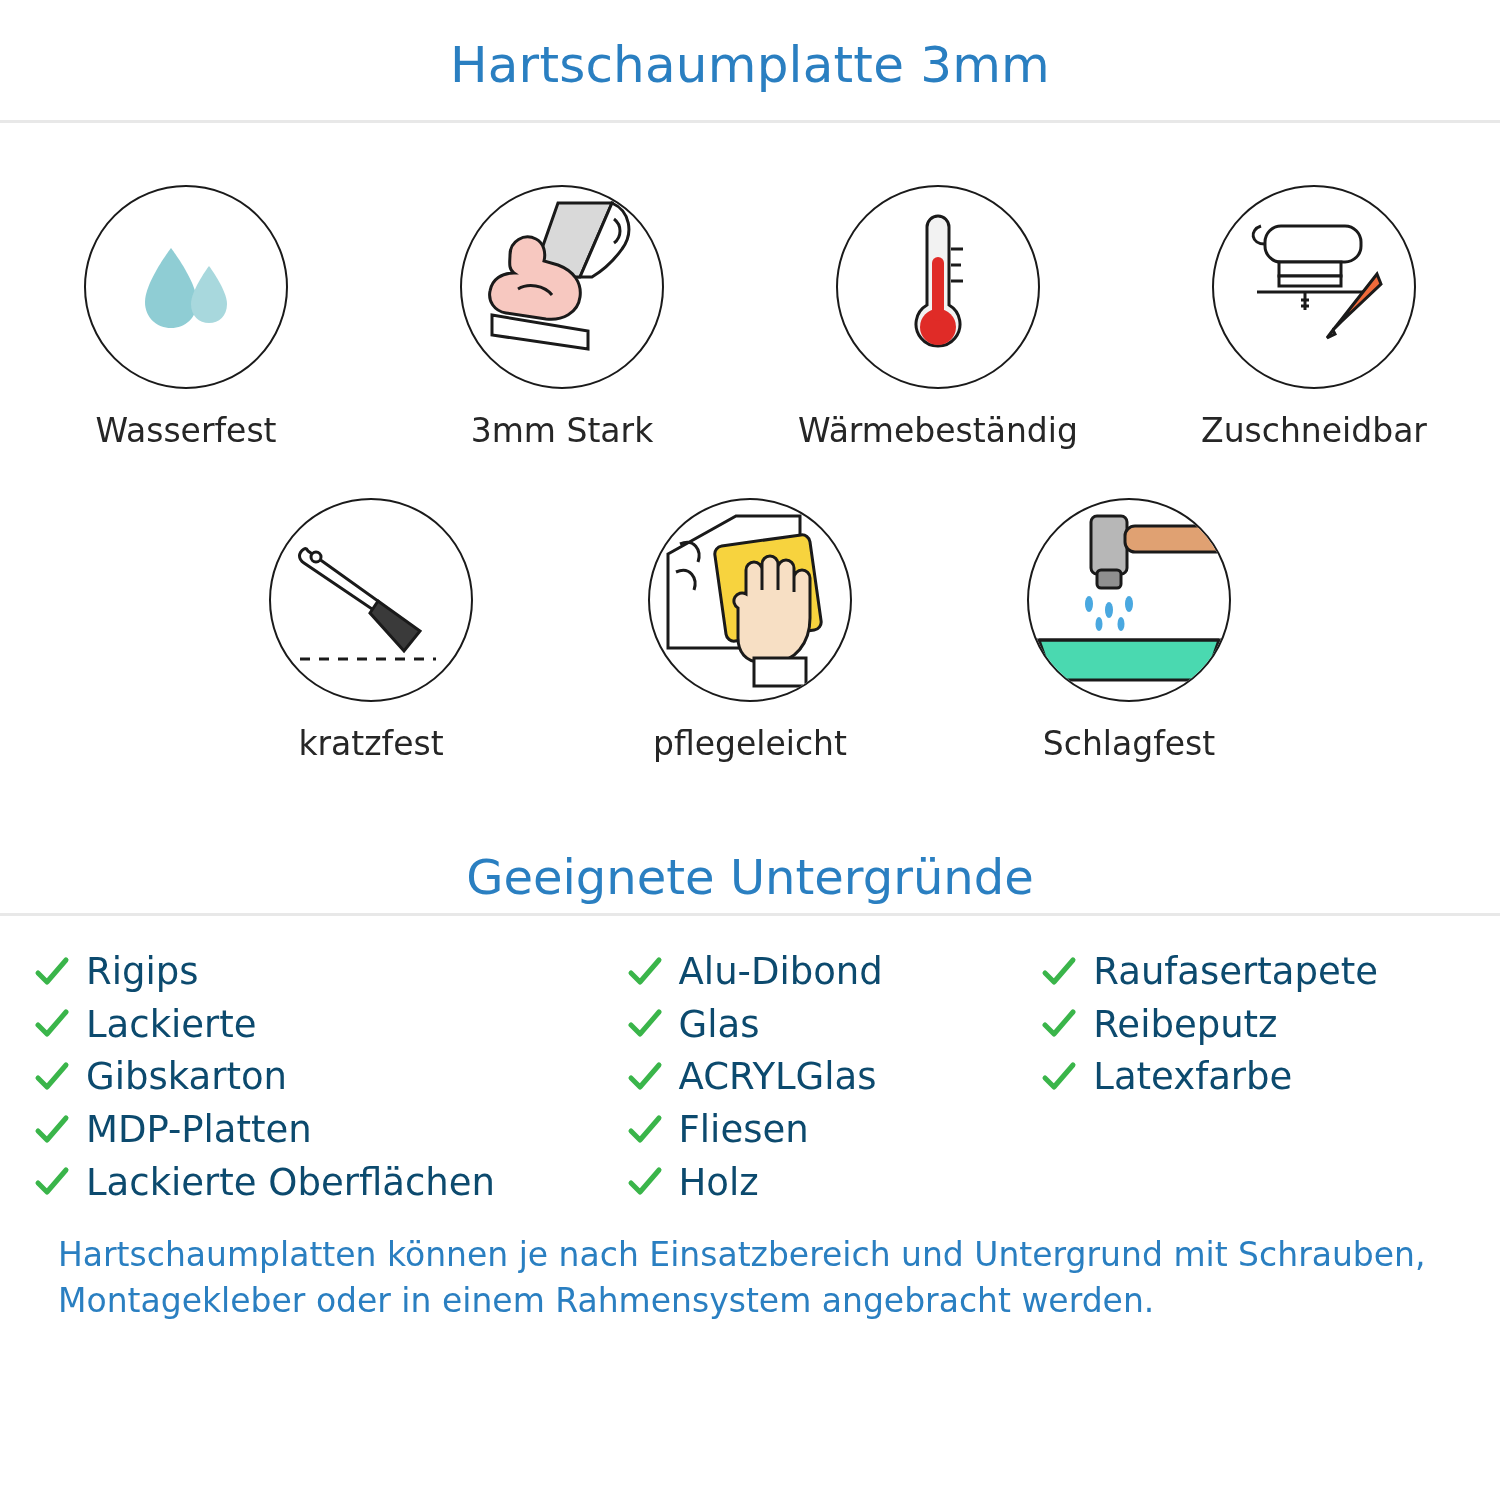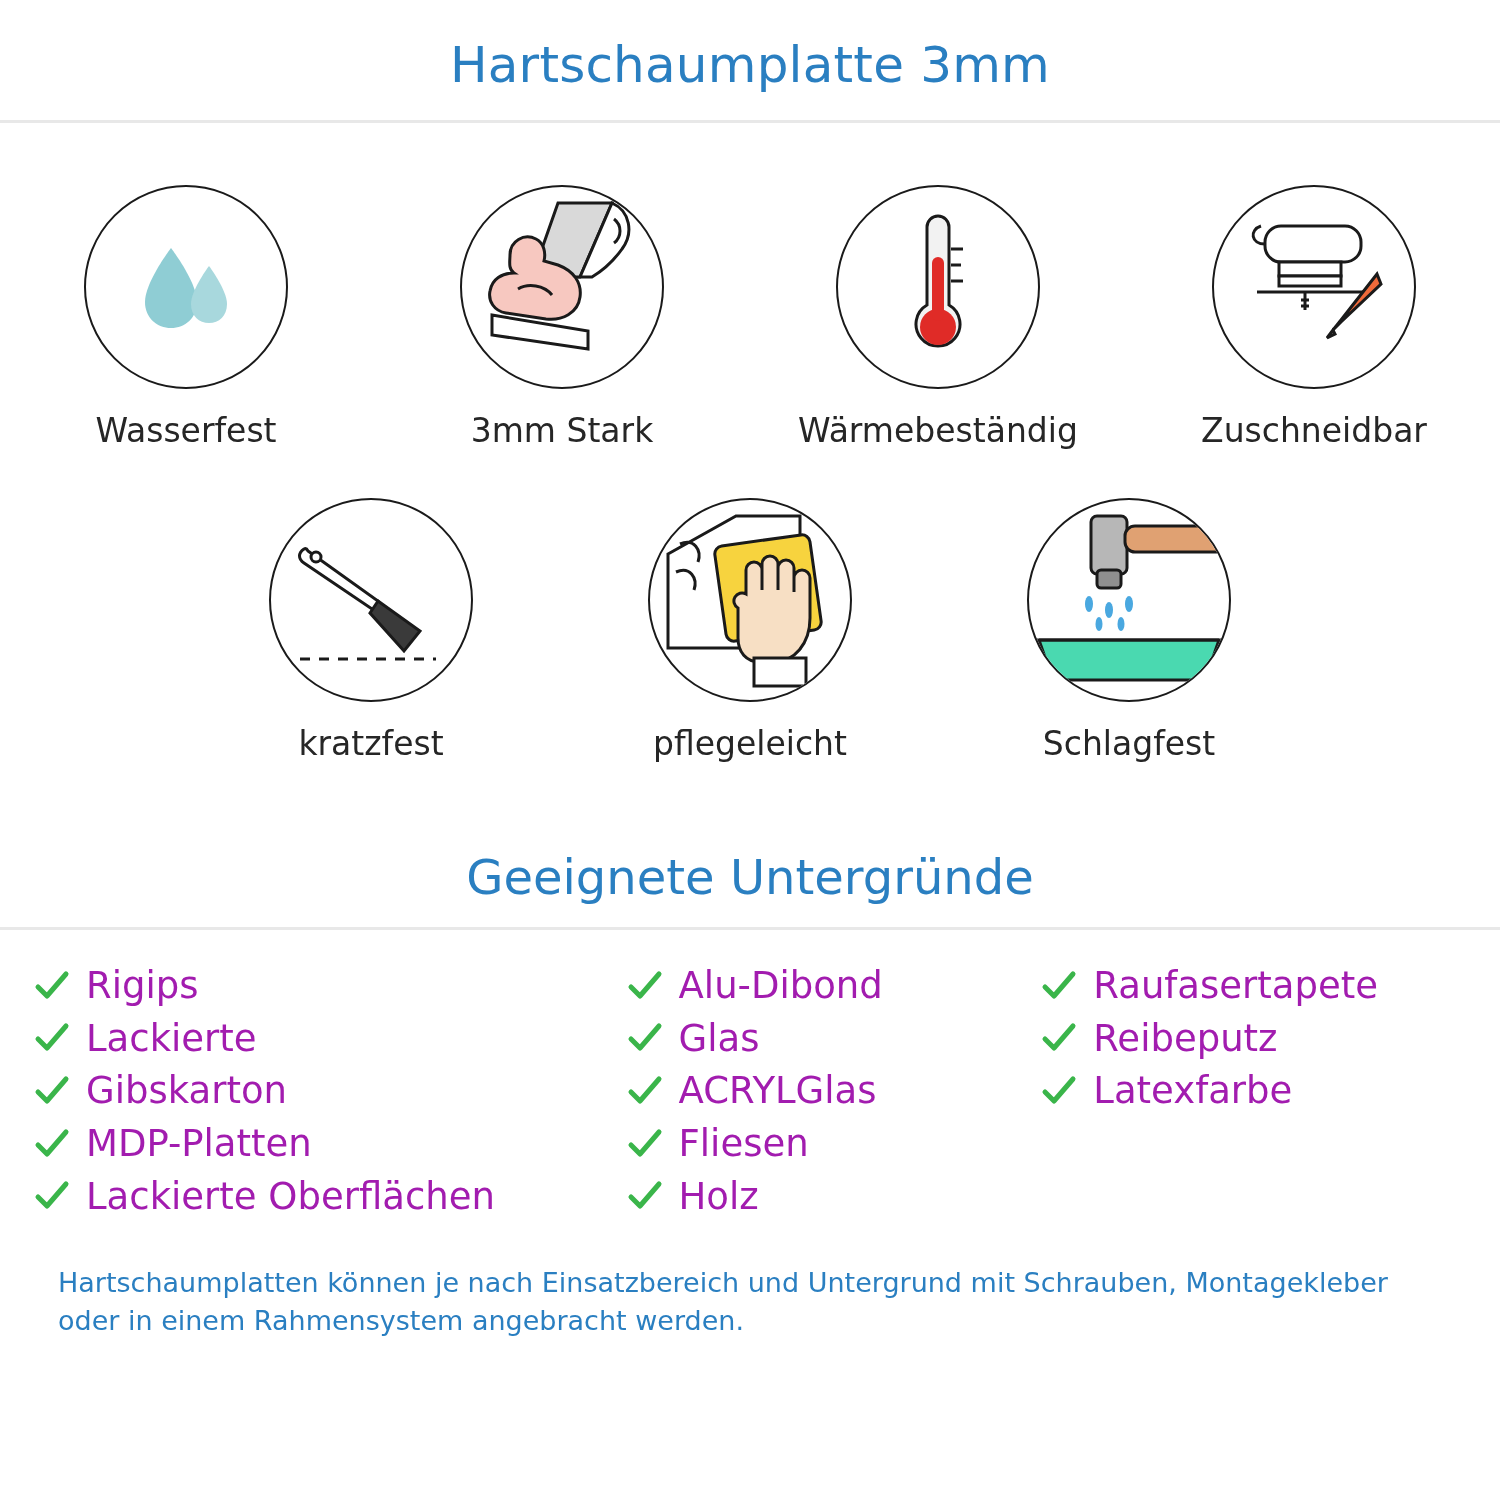--- a/index.html
+++ b/index.html
@@ -72,21 +72,21 @@
     font-size: 33px;
     color: #262626;
     font-weight: 400;
     white-space: nowrap;
   }
 
   
   .subtitle-block {
     text-align: center;
     margin-top: 86px;
-    padding-bottom: 22px;
+    padding-bottom: 8px;
     border-bottom: 3px solid #e8e8e8;
   }
   .subtitle-block h2 {
     margin: 0;
     font-size: 48px;
     font-weight: 400;
     color: #2a7fc1;
   }
 
   
@@ -101,38 +101,38 @@
     gap: 9px;
   }
   .sub-col.c1 { width: 600px; }
   .sub-col.c2 { width: 420px; }
   .sub-col.c3 { width: 430px; }
   .sub-item {
     display: flex;
     align-items: center;
     gap: 16px;
     font-size: 37px;
-    color: #a21caf;
+    color: #0c4a6e;
     line-height: 1.18;
     white-space: nowrap;
   }
   .check {
     flex: 0 0 auto;
     width: 36px;
     height: 36px;
     display: inline-block;
     position: relative;
   }
   .check svg { display: block; }
 
   
   .footnote {
-    margin-top: 46px;
+    margin-top: 28px;
     padding: 0 58px;
-    font-size: 27px;
+    font-size: 33px;
     line-height: 1.38;
     color: #2a7fc1;
   }
 </style>
 </head>
 <body>
 
 <div class="page">
 
   <div class="title-block">

